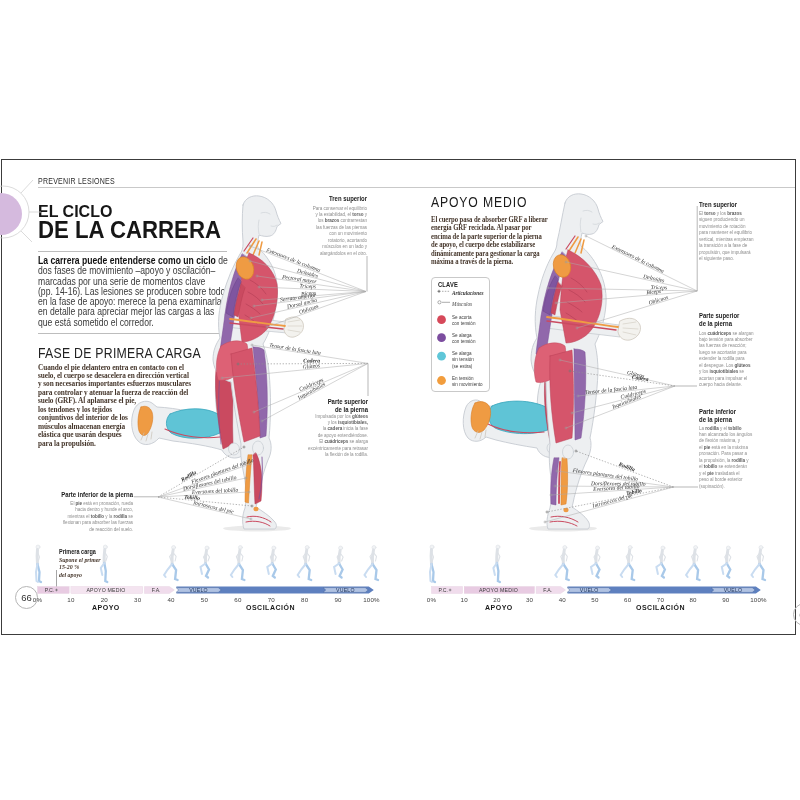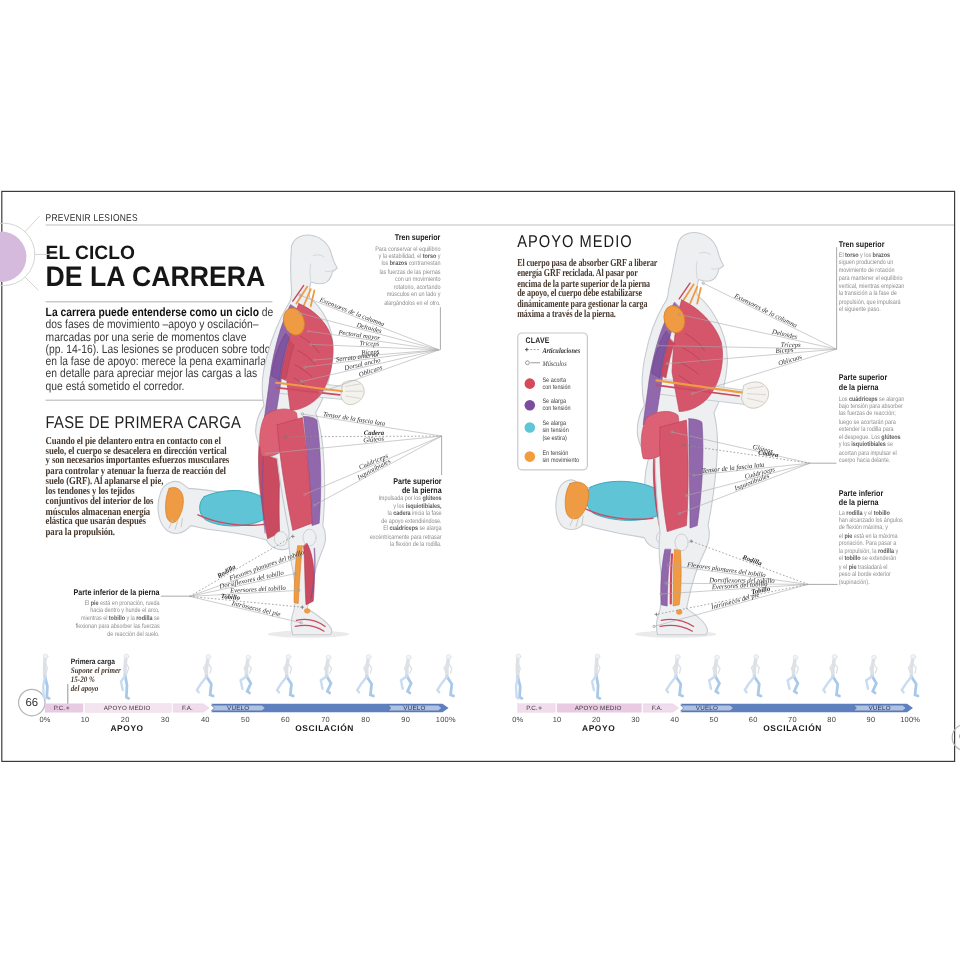--- a/index.html
+++ b/index.html
@@ -70,21 +70,21 @@
   <div class="abs gtx sqL" style="left:699px;top:329.5px;width:80px;">Los <b>cuádriceps</b> se alargan<br>bajo tensión para absorber<br>las fuerzas de reacción;<br>luego se acortarán para<br>extender la rodilla para<br>el despegue. Los <b>glúteos</b><br>y los <b>isquiotibiales</b> se<br>acortan para impulsar el<br>cuerpo hacia delante.</div>
 
   <div class="abs btt sqL" style="left:699px;top:407.5px;width:80px;">Parte inferior<br>de la pierna</div>
   <div class="abs gtx sqL" style="left:699px;top:424.5px;width:80px;">La <b>rodilla</b> y el <b>tobillo</b><br>han alcanzado los ángulos<br>de flexión máxima, y<br>el <b>pie</b> está en la máxima<br>pronación. Para pasar a<br>la propulsión, la <b>rodilla</b> y<br>el <b>tobillo</b> se extenderán<br>y el <b>pie</b> trasladará el<br>peso al borde exterior<br>(supinación).</div>
 
   <div class="abs" style="left:92px;top:603.8px;font-size:7px;font-weight:bold;letter-spacing:0.5px;color:#1b1b1b;">APOYO</div>
   <div class="abs" style="left:246px;top:603.8px;font-size:7px;font-weight:bold;letter-spacing:0.5px;color:#1b1b1b;">OSCILACIÓN</div>
   <div class="abs" style="left:485px;top:603.8px;font-size:7px;font-weight:bold;letter-spacing:0.5px;color:#1b1b1b;">APOYO</div>
   <div class="abs" style="left:636px;top:603.8px;font-size:7px;font-weight:bold;letter-spacing:0.5px;color:#1b1b1b;">OSCILACIÓN</div>
 
-  <div class="abs" style="left:15px;top:574px;width:21px;height:21px;border:1px solid #b5b5b5;border-radius:50%;text-align:center;font-size:9.5px;line-height:21px;color:#333;">66</div>
+  <div class="abs" style="left:15px;top:586px;width:21px;height:21px;border:1px solid #b5b5b5;border-radius:50%;text-align:center;font-size:9.5px;line-height:21px;color:#333;">66</div>
   <div class="abs" style="left:762px;top:603px;width:21px;height:21px;border:1px solid #b5b5b5;border-radius:50%;text-align:center;font-size:9.5px;line-height:21px;color:#333;margin-left:31px;">67</div>
 
   <svg class="abs" style="left:0;top:0;" width="800" height="800" viewBox="0 0 800 800">
       <circle cx="3" cy="212" r="26" fill="none" stroke="#d2d2d2" stroke-width="0.8"></circle>
       <path d="M21,193 L33,180 M29,212 L41,212 M21,231 L32,242" stroke="#d2d2d2" stroke-width="0.8"></path>
       <circle cx="1" cy="214" r="21" fill="#d5bade"></circle>
       <g stroke-linejoin="round" stroke-linecap="round">
         <ellipse cx="257" cy="528.5" rx="34" ry="3" fill="#e5e5e5" opacity="0.8"></ellipse>
         <path d="M218,366 C226,361 236,361 242,368 C244,390 244,414 246,436 C249,445 247,453 240,457 C232,460 225,456 222,450 C209,446 190,443 173,441 L159,438 C153,445 144,447 138,441 C131,434 130,420 134,410 C137,402 146,399 152,403 L157,407 C177,408 201,413 218,420 C215,402 214,383 218,366 Z" fill="#edeff1" stroke="#c6cbd1" stroke-width="0.9"></path>
         <path d="M170,414 C185,407 206,407 218,414 C223,419 224,428 220,433 C205,440 183,440 171,433 C165,428 165,419 170,414 Z" fill="#5fc4d6" stroke="#38a6bc" stroke-width="0.8"></path>

